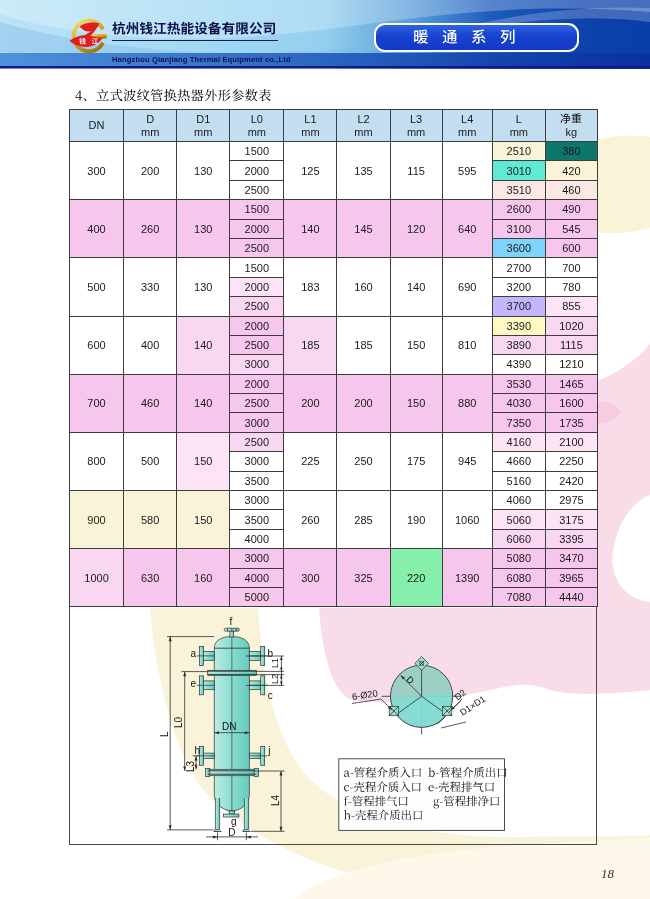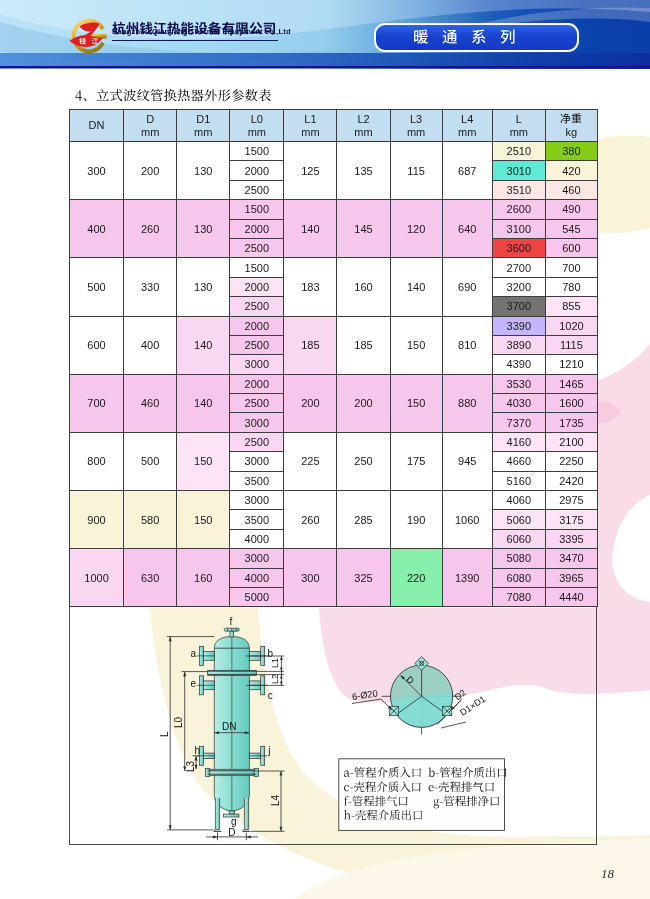--- a/index.html
+++ b/index.html
@@ -72,21 +72,21 @@
 <path transform="translate(12,29.8)" d="M4.9 -5.4C5.2 -5.2 5.6 -5.0 5.8 -4.8L6.3 -5.3C6.1 -5.4 5.7 -5.7 5.4 -5.9ZM0.4 -2.5V-1.8H1.3V-0.7C1.3 -0.3 1.1 -0.1 0.9 0.0C1.1 0.2 1.2 0.4 1.3 0.6C1.5 0.5 1.7 0.3 3.1 -0.5C3.0 -0.7 2.9 -1.0 2.9 -1.2L2.1 -0.8V-1.8H2.9V-2.5H2.1V-3.2H2.8V-4.0H1.0C1.1 -4.1 1.2 -4.3 1.3 -4.5H2.9V-5.3H1.7C1.8 -5.4 1.9 -5.6 1.9 -5.7L1.2 -5.9C1.0 -5.3 0.6 -4.7 0.2 -4.3C0.3 -4.1 0.5 -3.7 0.6 -3.5L0.8 -3.7V-3.2H1.3V-2.5ZM6.0 -2.5C5.8 -2.1 5.6 -1.8 5.3 -1.5C5.2 -1.8 5.1 -2.1 5.1 -2.4L6.7 -2.8L6.6 -3.5L5.0 -3.2L4.9 -3.8L6.5 -4.1L6.4 -4.8L4.8 -4.6C4.8 -5.0 4.8 -5.5 4.8 -6.0H4.0C4.0 -5.5 4.0 -5.0 4.1 -4.5L3.1 -4.3L3.2 -3.6L4.1 -3.7L4.2 -3.0L3.0 -2.8L3.1 -2.1L4.3 -2.3C4.4 -1.8 4.5 -1.4 4.6 -1.0C4.1 -0.6 3.5 -0.3 2.9 -0.1C3.1 0.0 3.3 0.3 3.4 0.5C3.9 0.3 4.4 0.1 4.9 -0.2C5.1 0.3 5.5 0.6 5.9 0.6C6.4 0.6 6.7 0.4 6.8 -0.5C6.6 -0.6 6.4 -0.7 6.2 -0.9C6.2 -0.4 6.1 -0.2 6.0 -0.2C5.8 -0.2 5.7 -0.4 5.5 -0.7C6.0 -1.1 6.4 -1.6 6.7 -2.2Z" fill="#fff"></path>
         <path transform="translate(24.5,29.8)" d="M0.7 -5.2C1.1 -5.0 1.6 -4.6 1.9 -4.4L2.4 -5.1C2.1 -5.3 1.5 -5.6 1.1 -5.8ZM0.2 -3.3C0.7 -3.1 1.3 -2.8 1.6 -2.6L2.0 -3.3C1.7 -3.5 1.1 -3.8 0.7 -3.9ZM0.5 -0.0 1.2 0.5C1.6 -0.1 2.1 -0.9 2.4 -1.7L1.8 -2.2C1.4 -1.4 0.9 -0.5 0.5 -0.0ZM2.2 -0.6V0.2H6.8V-0.6H4.9V-4.5H6.5V-5.4H2.6V-4.5H4.0V-0.6Z" fill="#fff"></path>
       </svg>
 
 <svg style="position:absolute;left:112px;top:19px;overflow:visible" width="170" height="18">
 <path transform="translate(0,14.4)" d="M2.3 -11.6V-8.9H0.6V-7.4H2.3C1.8 -5.9 1.1 -4.3 0.3 -3.4C0.5 -2.9 0.8 -2.2 1.0 -1.8C1.5 -2.4 1.9 -3.3 2.3 -4.3V1.2H3.8V-4.8C4.2 -4.2 4.5 -3.5 4.7 -3.1L5.7 -4.5C5.4 -4.9 4.3 -6.4 3.8 -6.9V-7.4H5.0V-8.9H3.8V-11.6ZM7.6 -11.3C7.9 -10.7 8.2 -9.9 8.3 -9.3H5.5V-7.8H13.0V-9.3H8.7L10.0 -9.7C9.8 -10.3 9.5 -11.1 9.2 -11.7ZM6.4 -6.7V-4.3C6.4 -2.8 6.2 -1.1 4.2 0.1C4.5 0.3 5.1 1.0 5.3 1.3C7.6 -0.1 8.0 -2.4 8.0 -4.2V-5.2H9.9V-0.8C9.9 0.2 10.0 0.5 10.2 0.8C10.5 1.0 10.8 1.1 11.2 1.1C11.4 1.1 11.7 1.1 11.9 1.1C12.2 1.1 12.5 1.1 12.7 0.9C13.0 0.7 13.1 0.5 13.2 0.2C13.3 -0.2 13.3 -1.0 13.4 -1.8C13.0 -1.9 12.5 -2.1 12.2 -2.4C12.2 -1.7 12.1 -1.1 12.1 -0.8C12.1 -0.5 12.1 -0.4 12.0 -0.4C12.0 -0.3 11.9 -0.3 11.9 -0.3C11.8 -0.3 11.7 -0.3 11.7 -0.3C11.6 -0.3 11.6 -0.3 11.5 -0.4C11.5 -0.4 11.5 -0.6 11.5 -0.9V-6.7Z M15.0 -8.2C14.8 -6.9 14.5 -5.4 14.0 -4.4L15.4 -3.9C15.9 -4.9 16.2 -6.5 16.4 -7.9ZM16.8 -11.3V-7.0C16.8 -4.6 16.5 -1.9 14.3 -0.1C14.7 0.2 15.2 0.8 15.5 1.2C18.1 -1.0 18.4 -4.1 18.4 -6.8C18.8 -5.8 19.1 -4.6 19.2 -3.9L20.5 -4.5C20.4 -5.4 19.9 -6.9 19.5 -8.0L18.4 -7.5V-11.3ZM24.5 -11.4V-5.1C24.2 -6.0 23.7 -7.1 23.2 -8.1L22.2 -7.6V-11.0H20.6V0.3H22.2V-7.0C22.7 -6.0 23.1 -4.8 23.3 -4.0L24.5 -4.7V1.1H26.1V-11.4Z M37.0 -10.6C37.5 -10.2 38.3 -9.6 38.7 -9.3L39.7 -10.2C39.3 -10.6 38.5 -11.1 37.9 -11.4ZM28.2 -4.9V-3.4H30.0V-1.4C30.0 -0.6 29.5 -0.1 29.2 0.1C29.4 0.3 29.8 0.9 30.0 1.2C30.2 0.9 30.7 0.6 33.4 -1.0C33.2 -1.3 33.1 -2.0 33.0 -2.4L31.4 -1.5V-3.4H33.0V-4.9H31.4V-6.2H32.8V-7.7H29.3C29.5 -8.0 29.8 -8.4 30.0 -8.7H33.0V-10.3H30.8C30.9 -10.5 31.0 -10.8 31.1 -11.1L29.7 -11.5C29.3 -10.3 28.5 -9.2 27.7 -8.4C28.0 -8.0 28.4 -7.2 28.5 -6.8L28.9 -7.2V-6.2H30.0V-4.9ZM39.1 -4.8C38.7 -4.1 38.2 -3.5 37.6 -2.9C37.5 -3.5 37.3 -4.1 37.2 -4.7L40.4 -5.3L40.2 -6.8L37.0 -6.2L36.9 -7.5L40.0 -8.0L39.8 -9.4L36.8 -8.9C36.8 -9.8 36.8 -10.7 36.8 -11.6H35.2C35.2 -10.6 35.2 -9.7 35.3 -8.7L33.4 -8.4L33.7 -7.0L35.4 -7.2L35.5 -5.9L33.2 -5.5L33.4 -4.0L35.7 -4.5C35.9 -3.5 36.0 -2.6 36.3 -1.9C35.3 -1.2 34.2 -0.7 33.0 -0.3C33.4 0.1 33.8 0.6 34.0 1.0C35.0 0.7 36.0 0.1 36.9 -0.4C37.4 0.6 38.0 1.2 38.9 1.2C39.9 1.2 40.3 0.7 40.6 -0.9C40.3 -1.1 39.8 -1.4 39.5 -1.8C39.4 -0.7 39.3 -0.4 39.0 -0.4C38.7 -0.4 38.4 -0.7 38.1 -1.4C39.1 -2.2 39.9 -3.1 40.5 -4.2Z M42.4 -10.2C43.2 -9.7 44.3 -9.0 44.8 -8.6L45.8 -9.9C45.2 -10.3 44.1 -10.9 43.3 -11.4ZM41.6 -6.4C42.4 -6.0 43.6 -5.4 44.1 -5.0L45.0 -6.3C44.4 -6.7 43.2 -7.3 42.5 -7.6ZM42.1 -0.0 43.4 1.1C44.2 -0.3 45.1 -1.8 45.8 -3.3L44.6 -4.3C43.8 -2.8 42.8 -1.1 42.1 -0.0ZM45.3 -1.2V0.4H54.3V-1.2H50.6V-8.8H53.7V-10.4H46.1V-8.8H48.9V-1.2Z M59.2 -1.5C59.4 -0.6 59.5 0.5 59.5 1.1L61.1 0.9C61.1 0.2 60.9 -0.8 60.8 -1.7ZM62.0 -1.5C62.3 -0.7 62.6 0.4 62.7 1.1L64.3 0.8C64.2 0.1 63.9 -1.0 63.5 -1.8ZM64.8 -1.5C65.4 -0.7 66.1 0.5 66.4 1.3L68.0 0.6C67.6 -0.2 66.9 -1.3 66.2 -2.1ZM56.9 -2.0C56.5 -1.1 55.8 0.0 55.2 0.6L56.8 1.3C57.4 0.5 58.1 -0.6 58.5 -1.6ZM62.2 -11.6 62.1 -9.7H60.5V-8.3H62.1C62.0 -7.7 62.0 -7.1 61.9 -6.6L61.1 -7.0L60.4 -6.0L60.2 -7.4L58.9 -7.1V-8.2H60.3V-9.7H58.9V-11.5H57.4V-9.7H55.6V-8.2H57.4V-6.8L55.3 -6.3L55.6 -4.7L57.4 -5.2V-3.9C57.4 -3.8 57.3 -3.7 57.1 -3.7C57.0 -3.7 56.4 -3.7 55.8 -3.7C56.0 -3.3 56.2 -2.7 56.3 -2.3C57.2 -2.3 57.8 -2.3 58.3 -2.5C58.8 -2.8 58.9 -3.2 58.9 -3.9V-5.6L60.3 -5.9L60.3 -5.9L61.4 -5.2C61.1 -4.4 60.5 -3.8 59.7 -3.3C60.0 -3.0 60.5 -2.4 60.7 -2.1C61.7 -2.7 62.3 -3.4 62.7 -4.4C63.3 -4.0 63.7 -3.7 64.0 -3.4L64.9 -4.7C64.5 -5.0 63.9 -5.4 63.2 -5.8C63.4 -6.5 63.5 -7.4 63.6 -8.3H64.9C64.8 -4.6 64.8 -2.3 66.5 -2.3C67.6 -2.3 68.0 -2.8 68.1 -4.5C67.8 -4.6 67.2 -4.8 66.9 -5.1C66.9 -4.1 66.8 -3.7 66.6 -3.7C66.2 -3.7 66.2 -5.9 66.4 -9.7H63.7L63.7 -11.6Z M73.3 -5.3V-4.6H71.2V-5.3ZM69.7 -6.6V1.2H71.2V-1.4H73.3V-0.5C73.3 -0.3 73.2 -0.3 73.0 -0.3C72.9 -0.2 72.3 -0.2 71.8 -0.3C72.0 0.1 72.3 0.8 72.4 1.2C73.2 1.2 73.8 1.2 74.3 0.9C74.7 0.7 74.9 0.3 74.9 -0.4V-6.6ZM71.2 -3.4H73.3V-2.6H71.2ZM80.0 -10.7C79.4 -10.3 78.5 -9.9 77.5 -9.5V-11.5H75.9V-7.4C75.9 -5.9 76.3 -5.4 77.9 -5.4C78.2 -5.4 79.4 -5.4 79.8 -5.4C81.0 -5.4 81.5 -5.9 81.7 -7.7C81.2 -7.8 80.5 -8.0 80.2 -8.3C80.2 -7.1 80.1 -6.9 79.6 -6.9C79.4 -6.9 78.4 -6.9 78.1 -6.9C77.6 -6.9 77.5 -6.9 77.5 -7.4V-8.2C78.7 -8.6 80.0 -9.0 81.1 -9.5ZM80.1 -4.6C79.5 -4.1 78.5 -3.7 77.6 -3.3V-5.1H76.0V-0.8C76.0 0.7 76.4 1.1 78.0 1.1C78.3 1.1 79.5 1.1 79.9 1.1C81.2 1.1 81.6 0.6 81.8 -1.3C81.3 -1.4 80.7 -1.7 80.3 -1.9C80.3 -0.5 80.2 -0.3 79.7 -0.3C79.4 -0.3 78.4 -0.3 78.2 -0.3C77.7 -0.3 77.6 -0.4 77.6 -0.9V-1.9C78.8 -2.3 80.2 -2.8 81.2 -3.4ZM69.7 -7.3C70.0 -7.4 70.6 -7.5 73.9 -7.8C74.0 -7.6 74.0 -7.3 74.1 -7.1L75.6 -7.7C75.3 -8.6 74.7 -9.8 74.0 -10.7L72.6 -10.2C72.9 -9.8 73.1 -9.4 73.3 -9.0L71.3 -8.9C71.8 -9.6 72.4 -10.4 72.8 -11.1L71.0 -11.6C70.6 -10.6 70.0 -9.6 69.8 -9.4C69.6 -9.1 69.4 -8.9 69.1 -8.8C69.3 -8.4 69.6 -7.6 69.7 -7.3Z M83.6 -10.4C84.3 -9.7 85.3 -8.8 85.7 -8.2L86.8 -9.3C86.3 -9.9 85.3 -10.8 84.6 -11.4ZM82.7 -7.4V-5.8H84.3V-1.7C84.3 -1.0 83.9 -0.6 83.6 -0.4C83.9 -0.0 84.3 0.6 84.4 1.0C84.7 0.7 85.1 0.3 87.7 -1.8C87.5 -2.1 87.2 -2.7 87.0 -3.2L85.9 -2.2V-7.4ZM88.6 -11.1V-9.6C88.6 -8.7 88.4 -7.7 86.6 -7.0C87.0 -6.8 87.5 -6.1 87.7 -5.8C89.7 -6.7 90.1 -8.2 90.1 -9.6H91.9V-8.2C91.9 -6.8 92.2 -6.2 93.5 -6.2C93.7 -6.2 94.2 -6.2 94.4 -6.2C94.7 -6.2 95.1 -6.2 95.3 -6.3C95.2 -6.7 95.2 -7.3 95.1 -7.7C95.0 -7.6 94.6 -7.6 94.4 -7.6C94.2 -7.6 93.8 -7.6 93.7 -7.6C93.5 -7.6 93.5 -7.7 93.5 -8.1V-11.1ZM92.6 -4.1C92.2 -3.4 91.6 -2.7 91.0 -2.2C90.3 -2.7 89.7 -3.4 89.3 -4.1ZM87.4 -5.6V-4.1H88.4L87.8 -3.9C88.3 -2.9 88.9 -2.0 89.7 -1.3C88.7 -0.8 87.6 -0.4 86.4 -0.2C86.7 0.1 87.1 0.8 87.2 1.2C88.6 0.9 89.8 0.4 90.9 -0.3C91.9 0.4 93.1 0.9 94.5 1.2C94.7 0.8 95.1 0.1 95.5 -0.2C94.3 -0.4 93.2 -0.8 92.3 -1.3C93.3 -2.3 94.2 -3.6 94.7 -5.3L93.7 -5.7L93.4 -5.6Z M104.6 -9.1C104.0 -8.6 103.4 -8.1 102.6 -7.8C101.8 -8.1 101.1 -8.5 100.5 -9.0L100.6 -9.1ZM100.8 -11.6C100.1 -10.5 98.7 -9.2 96.7 -8.4C97.1 -8.1 97.6 -7.6 97.8 -7.2C98.3 -7.5 98.9 -7.8 99.3 -8.1C99.8 -7.7 100.3 -7.4 100.8 -7.1C99.4 -6.6 97.8 -6.3 96.1 -6.1C96.4 -5.7 96.7 -5.0 96.8 -4.6L97.9 -4.8V1.2H99.6V0.8H105.5V1.2H107.3V-4.8H98.3C99.8 -5.1 101.3 -5.5 102.7 -6.1C104.3 -5.5 106.3 -5.0 108.3 -4.8C108.5 -5.2 109.0 -5.9 109.3 -6.3C107.6 -6.4 106.0 -6.7 104.5 -7.1C105.6 -7.9 106.6 -8.8 107.3 -9.9L106.2 -10.5L105.9 -10.5H101.9C102.2 -10.7 102.3 -11.0 102.5 -11.3ZM99.6 -1.4H101.8V-0.6H99.6ZM99.6 -2.7V-3.4H101.8V-2.7ZM105.5 -1.4V-0.6H103.5V-1.4ZM105.5 -2.7H103.5V-3.4H105.5Z M114.6 -11.6C114.4 -11.0 114.3 -10.5 114.0 -9.9H110.3V-8.4H113.3C112.5 -6.8 111.4 -5.4 109.9 -4.4C110.3 -4.1 110.8 -3.5 111.0 -3.1C111.7 -3.6 112.3 -4.1 112.8 -4.7V1.2H114.4V-1.4H119.4V-0.6C119.4 -0.4 119.3 -0.3 119.1 -0.3C118.8 -0.3 118.0 -0.3 117.3 -0.4C117.5 0.1 117.8 0.8 117.8 1.2C118.9 1.2 119.7 1.2 120.2 1.0C120.8 0.7 121.0 0.3 121.0 -0.5V-7.3H114.6C114.8 -7.7 115.0 -8.0 115.2 -8.4H122.5V-9.9H115.8C116.0 -10.3 116.1 -10.8 116.3 -11.2ZM114.4 -3.6H119.4V-2.8H114.4ZM114.4 -5.0V-5.9H119.4V-5.0Z M124.3 -11.0V1.2H125.8V-9.6H127.1C126.9 -8.7 126.6 -7.6 126.3 -6.7C127.1 -5.8 127.3 -4.9 127.3 -4.2C127.3 -3.8 127.2 -3.5 127.0 -3.4C126.9 -3.3 126.8 -3.3 126.7 -3.3C126.5 -3.3 126.3 -3.3 126.1 -3.3C126.3 -2.9 126.4 -2.3 126.4 -1.9C126.7 -1.9 127.1 -1.9 127.3 -2.0C127.6 -2.0 127.9 -2.1 128.1 -2.3C128.5 -2.6 128.7 -3.2 128.7 -4.1C128.7 -4.9 128.5 -5.8 127.7 -6.9C128.1 -8.0 128.5 -9.3 128.9 -10.5L127.8 -11.1L127.6 -11.0ZM133.9 -7.2V-6.1H130.9V-7.2ZM133.9 -8.6H130.9V-9.6H133.9ZM129.3 1.3C129.7 1.0 130.2 0.8 132.8 0.2C132.8 -0.2 132.8 -0.8 132.8 -1.3L130.9 -0.9V-4.7H131.7C132.3 -2.1 133.4 0.1 135.5 1.2C135.7 0.7 136.2 0.1 136.6 -0.2C135.6 -0.7 134.9 -1.3 134.3 -2.1C135.0 -2.5 135.7 -3.0 136.3 -3.5L135.2 -4.6C134.8 -4.2 134.2 -3.7 133.7 -3.3C133.4 -3.7 133.3 -4.2 133.1 -4.7H135.5V-11.0H129.3V-1.2C129.3 -0.6 128.9 -0.2 128.6 -0.0C128.9 0.3 129.2 0.9 129.3 1.3Z M141.0 -11.2C140.3 -9.3 139.0 -7.4 137.5 -6.2C138.0 -6.0 138.7 -5.4 139.1 -5.1C140.5 -6.4 141.9 -8.5 142.8 -10.7ZM146.4 -11.3 144.8 -10.7C145.8 -8.7 147.5 -6.5 148.9 -5.1C149.2 -5.5 149.8 -6.1 150.2 -6.5C148.9 -7.7 147.2 -9.7 146.4 -11.3ZM139.1 0.5C139.7 0.3 140.6 0.2 147.3 -0.3C147.6 0.2 147.9 0.8 148.1 1.2L149.7 0.3C149.1 -0.9 147.8 -2.9 146.6 -4.4L145.1 -3.7C145.5 -3.1 145.9 -2.5 146.3 -1.9L141.2 -1.5C142.5 -3.0 143.8 -4.8 144.8 -6.7L142.9 -7.5C141.9 -5.2 140.3 -2.9 139.7 -2.3C139.2 -1.6 138.9 -1.3 138.4 -1.2C138.6 -0.7 139.0 0.2 139.1 0.5Z M151.9 -8.2V-6.8H160.0V-8.2ZM151.8 -10.7V-9.2H161.3V-0.9C161.3 -0.6 161.2 -0.6 161.0 -0.6C160.7 -0.5 159.8 -0.5 159.1 -0.6C159.3 -0.1 159.5 0.7 159.6 1.2C160.8 1.2 161.7 1.2 162.3 0.9C162.8 0.6 163.0 0.1 163.0 -0.8V-10.7ZM154.2 -4.4H157.6V-2.6H154.2ZM152.6 -5.8V-0.2H154.2V-1.2H159.2V-5.8Z" fill="#10104f"></path>
       </svg>
 
 <div style="position:absolute;left:112px;top:39.6px;width:166px;height:1px;background:#151560"></div>
 
-<div style="position:absolute;left:112px;top:27px;width:200px;font:bold 7.6px 'Liberation Sans',sans-serif;color:#10104f;letter-spacing:0.12px">Hangzhou Qianjiang Thermal Equipment co.,Ltd</div>
+<div style="position:absolute;left:112px;top:55px;width:200px;font:bold 7.6px 'Liberation Sans',sans-serif;color:#10104f;letter-spacing:0.12px">Hangzhou Qianjiang Thermal Equipment co.,Ltd</div>
 
 <div id="badge"></div>
 <svg style="position:absolute;left:413px;top:29px;overflow:visible" width="130" height="18">
 <path transform="translate(0,13.5)" d="M9.1 -11.0C9.2 -10.4 9.4 -9.5 9.5 -9.0L10.7 -9.2C10.6 -9.7 10.4 -10.6 10.2 -11.2ZM13.5 -13.0C11.6 -12.6 8.4 -12.3 5.6 -12.2C5.8 -11.9 6.0 -11.5 6.0 -11.1C8.7 -11.2 12.1 -11.4 14.3 -11.9ZM12.7 -11.4C12.4 -10.7 11.9 -9.6 11.4 -8.9H7.3L8.2 -9.2C8.1 -9.6 7.7 -10.4 7.5 -11.0L6.3 -10.7C6.6 -10.1 6.9 -9.4 7.0 -8.9H5.9V-7.7H7.7L7.6 -6.7H5.5V-5.5H7.5C7.1 -3.3 6.3 -1.1 4.1 0.2C4.5 0.5 4.9 0.9 5.1 1.3C6.6 0.3 7.5 -1.0 8.1 -2.5C8.5 -1.9 9.0 -1.3 9.6 -0.8C8.8 -0.3 7.8 0.0 6.7 0.2C7.0 0.5 7.4 1.0 7.5 1.3C8.7 1.0 9.8 0.6 10.7 -0.0C11.7 0.6 12.9 1.1 14.2 1.3C14.4 1.0 14.8 0.4 15.1 0.1C13.9 -0.1 12.8 -0.4 11.8 -0.9C12.7 -1.8 13.4 -2.9 13.8 -4.3L13.0 -4.7L12.8 -4.6H8.7L8.9 -5.5H14.8V-6.7H9.0L9.1 -7.7H14.4V-8.9H12.8C13.2 -9.5 13.7 -10.3 14.1 -11.0ZM8.9 -3.5H12.2C11.8 -2.7 11.3 -2.1 10.7 -1.6C10.0 -2.1 9.3 -2.8 8.9 -3.5ZM4.0 -6.2V-2.9H2.4V-6.2ZM4.0 -7.5H2.4V-10.6H4.0ZM1.1 -11.9V-0.4H2.4V-1.6H5.3V-11.9Z M29.9 -11.6C30.8 -10.8 32.0 -9.7 32.5 -9.0L33.6 -10.0C33.0 -10.7 31.8 -11.7 30.9 -12.5ZM33.1 -7.2H29.6V-5.9H31.7V-1.8C31.0 -1.5 30.3 -0.8 29.5 -0.0L30.4 1.2C31.2 0.2 31.9 -0.7 32.4 -0.7C32.8 -0.7 33.3 -0.2 33.9 0.1C35.0 0.8 36.3 1.0 38.2 1.0C39.9 1.0 42.5 0.9 43.7 0.8C43.7 0.4 43.9 -0.2 44.1 -0.6C42.5 -0.4 40.0 -0.3 38.2 -0.3C36.5 -0.3 35.2 -0.4 34.1 -1.0C33.7 -1.3 33.4 -1.6 33.1 -1.7ZM34.7 -12.6V-11.4H40.8C40.2 -11.0 39.6 -10.6 39.0 -10.3C38.3 -10.6 37.5 -10.9 36.8 -11.2L35.9 -10.4C36.7 -10.0 37.7 -9.6 38.6 -9.2H34.6V-1.2H36.0V-3.6H38.2V-1.2H39.6V-3.6H41.9V-2.5C41.9 -2.4 41.8 -2.3 41.6 -2.3C41.5 -2.3 40.9 -2.3 40.2 -2.3C40.4 -2.0 40.5 -1.5 40.6 -1.1C41.6 -1.1 42.3 -1.1 42.7 -1.3C43.2 -1.5 43.3 -1.9 43.3 -2.5V-9.2H41.2L41.2 -9.2C41.0 -9.4 40.6 -9.5 40.3 -9.7C41.4 -10.4 42.5 -11.1 43.3 -11.9L42.4 -12.6L42.1 -12.6ZM41.9 -8.1V-7.0H39.6V-8.1ZM36.0 -5.9H38.2V-4.7H36.0ZM36.0 -7.0V-8.1H38.2V-7.0ZM41.9 -5.9V-4.7H39.6V-5.9Z M62.1 -3.4C61.4 -2.4 60.1 -1.3 58.9 -0.5C59.2 -0.3 59.9 0.2 60.2 0.4C61.3 -0.4 62.7 -1.7 63.6 -2.9ZM67.7 -2.7C69.0 -1.8 70.6 -0.4 71.3 0.4L72.6 -0.4C71.8 -1.3 70.2 -2.6 68.9 -3.5ZM68.1 -6.9C68.5 -6.5 68.9 -6.1 69.2 -5.8L63.3 -5.4C65.5 -6.4 67.8 -7.8 69.8 -9.4L68.8 -10.4C68.0 -9.7 67.2 -9.1 66.4 -8.6L62.9 -8.4C64.0 -9.1 65.0 -10.0 65.9 -11.0C67.9 -11.2 69.8 -11.5 71.4 -11.8L70.3 -13.1C67.8 -12.4 63.3 -12.0 59.5 -11.8C59.7 -11.5 59.9 -10.9 59.9 -10.6C61.2 -10.6 62.5 -10.7 63.9 -10.8C62.9 -9.9 61.9 -9.1 61.6 -8.9C61.1 -8.5 60.7 -8.3 60.4 -8.2C60.6 -7.9 60.8 -7.3 60.8 -7.0C61.2 -7.1 61.7 -7.2 64.5 -7.3C63.3 -6.6 62.3 -6.1 61.8 -5.8C60.8 -5.4 60.2 -5.1 59.6 -5.0C59.8 -4.6 60.0 -4.0 60.0 -3.7C60.5 -3.9 61.2 -4.0 65.1 -4.3V-0.5C65.1 -0.3 65.1 -0.2 64.8 -0.2C64.5 -0.2 63.6 -0.2 62.8 -0.3C63.0 0.1 63.2 0.8 63.3 1.2C64.5 1.2 65.3 1.2 65.9 0.9C66.4 0.7 66.6 0.3 66.6 -0.4V-4.4L70.2 -4.7C70.6 -4.1 71.0 -3.7 71.2 -3.3L72.4 -4.0C71.7 -4.9 70.4 -6.4 69.3 -7.4Z M96.8 -11.3V-2.6H98.2V-11.3ZM100.0 -13.0V-0.5C100.0 -0.2 99.9 -0.2 99.6 -0.2C99.4 -0.2 98.6 -0.2 97.7 -0.2C97.9 0.2 98.1 0.9 98.2 1.2C99.4 1.2 100.2 1.2 100.7 1.0C101.3 0.7 101.5 0.4 101.5 -0.5V-13.0ZM89.7 -4.6C90.4 -4.0 91.3 -3.3 91.9 -2.8C90.9 -1.4 89.6 -0.4 88.1 0.2C88.4 0.5 88.8 1.0 89.0 1.4C92.4 -0.1 94.7 -3.2 95.5 -8.6L94.6 -8.9L94.3 -8.9H91.1C91.3 -9.5 91.5 -10.2 91.7 -10.9H95.9V-12.3H87.9V-10.9H90.2C89.7 -8.6 88.8 -6.6 87.7 -5.2C88.0 -5.0 88.5 -4.5 88.8 -4.2C89.5 -5.1 90.1 -6.2 90.6 -7.5H93.9C93.6 -6.2 93.2 -5.1 92.7 -4.1C92.1 -4.6 91.2 -5.2 90.6 -5.7Z" fill="#ffffff"></path>
       </svg>
 </div>
 
 <svg style="position:absolute;left:74.5px;top:86.5px;overflow:visible" width="200" height="18">
 <path transform="translate(0,13.2)" d="M4.5 0.2H5.5V-2.5H7.0V-3.3H5.5V-9.8H4.7L0.4 -3.2V-2.5H4.5ZM1.0 -3.3 2.9 -6.2 4.5 -8.7V-3.3Z M10.9 1.0C11.2 1.0 11.5 0.8 11.5 0.4C11.5 0.1 11.4 -0.1 11.1 -0.5C10.7 -1.1 9.9 -1.8 8.3 -2.3L8.1 -2.1C9.3 -1.2 9.9 -0.4 10.3 0.4C10.5 0.8 10.6 1.0 10.9 1.0Z M26.3 -11.1 26.2 -11.0C26.7 -10.3 27.4 -9.3 27.6 -8.5C28.5 -7.8 29.2 -9.8 26.3 -11.1ZM24.2 -6.9 24.0 -6.8C24.7 -5.2 25.5 -2.9 25.5 -1.1C26.6 -0.1 27.3 -3.2 24.2 -6.9ZM32.1 -9.0 31.4 -8.2H22.2L22.3 -7.8H33.0C33.2 -7.8 33.3 -7.8 33.3 -8.0C32.8 -8.4 32.1 -9.0 32.1 -9.0ZM32.6 -1.1 31.9 -0.2H28.6C29.7 -2.1 30.7 -4.6 31.3 -6.3C31.6 -6.3 31.8 -6.4 31.8 -6.6L30.4 -7.0C29.9 -5.0 29.1 -2.2 28.3 -0.2H21.6L21.7 0.2H33.5C33.7 0.2 33.8 0.1 33.8 -0.1C33.3 -0.5 32.6 -1.1 32.6 -1.1Z M43.8 -10.7 43.7 -10.6C44.3 -10.2 45.0 -9.6 45.3 -9.1C46.3 -8.6 46.6 -10.4 43.8 -10.7ZM41.9 -11.0C41.9 -10.0 41.9 -9.1 42.0 -8.2H35.3L35.4 -7.8H42.0C42.3 -4.3 43.3 -1.4 45.4 0.3C46.0 0.8 46.8 1.2 47.2 0.8C47.3 0.6 47.2 0.4 46.8 -0.1L47.1 -2.1L46.9 -2.1C46.7 -1.6 46.5 -1.0 46.3 -0.6C46.2 -0.4 46.1 -0.4 45.9 -0.6C44.0 -2.0 43.2 -4.8 42.9 -7.8H46.9C47.1 -7.8 47.2 -7.9 47.2 -8.0C46.8 -8.4 46.1 -9.0 46.1 -9.0L45.4 -8.2H42.9C42.8 -8.9 42.8 -9.7 42.8 -10.5C43.2 -10.5 43.3 -10.7 43.3 -10.9ZM35.5 -0.3 36.1 0.8C36.2 0.7 36.3 0.6 36.3 0.4C38.9 -0.4 40.8 -1.2 42.2 -1.7L42.1 -1.9L39.1 -1.2V-5.1H41.5C41.7 -5.1 41.8 -5.1 41.9 -5.3C41.4 -5.7 40.7 -6.2 40.7 -6.2L40.1 -5.5H35.8L35.9 -5.1H38.3V-1.0C37.1 -0.6 36.0 -0.4 35.5 -0.3Z M49.4 -2.7C49.3 -2.7 48.8 -2.7 48.8 -2.7V-2.4C49.1 -2.4 49.3 -2.4 49.5 -2.2C49.8 -2.1 49.8 -1.0 49.6 0.4C49.7 0.8 49.8 1.0 50.1 1.0C50.5 1.0 50.8 0.7 50.8 0.1C50.8 -1.0 50.5 -1.6 50.5 -2.2C50.4 -2.5 50.5 -2.9 50.6 -3.3C50.8 -4.0 51.9 -7.0 52.5 -8.7L52.2 -8.7C50.0 -3.5 50.0 -3.5 49.7 -3.0C49.6 -2.7 49.6 -2.7 49.4 -2.7ZM49.7 -10.9 49.5 -10.8C50.1 -10.4 50.8 -9.7 51.0 -9.1C52.0 -8.6 52.5 -10.5 49.7 -10.9ZM48.7 -8.0 48.6 -7.9C49.2 -7.5 49.8 -6.9 49.9 -6.3C50.9 -5.8 51.4 -7.6 48.7 -8.0ZM55.9 -8.5V-5.8H53.8V-6.3V-8.5ZM52.9 -8.9V-6.3C52.9 -3.9 52.7 -1.3 51.3 0.9L51.5 1.1C53.3 -0.8 53.7 -3.4 53.7 -5.5H54.6C54.9 -4.0 55.5 -2.7 56.3 -1.7C55.3 -0.7 53.9 0.2 52.2 0.8L52.3 1.0C54.2 0.5 55.6 -0.2 56.7 -1.2C57.6 -0.3 58.7 0.5 60.1 1.0C60.3 0.6 60.6 0.3 61.0 0.2L61.0 0.1C59.6 -0.3 58.3 -0.9 57.3 -1.8C58.3 -2.8 58.9 -4.0 59.4 -5.3C59.7 -5.3 59.8 -5.4 59.9 -5.5L59.0 -6.4L58.4 -5.8H56.8V-8.5H59.1L58.7 -6.8L58.8 -6.7C59.2 -7.2 59.8 -7.9 60.2 -8.3C60.4 -8.3 60.6 -8.4 60.7 -8.5L59.6 -9.5L59.1 -8.9H56.8V-10.5C57.1 -10.5 57.3 -10.7 57.3 -10.9L55.9 -11.0V-8.9H53.9L52.9 -9.3ZM58.4 -5.5C58.1 -4.3 57.5 -3.2 56.8 -2.3C55.9 -3.1 55.3 -4.2 54.9 -5.5Z M69.0 -11.0 68.8 -10.9C69.3 -10.4 69.8 -9.5 69.9 -8.7C70.8 -8.0 71.6 -9.9 69.0 -11.0ZM62.3 -0.9 62.9 0.3C63.0 0.2 63.1 0.1 63.2 -0.1C65.0 -0.9 66.4 -1.6 67.4 -2.1L67.3 -2.3C65.3 -1.7 63.2 -1.1 62.3 -0.9ZM65.9 -10.4 64.6 -11.0C64.3 -10.0 63.3 -8.1 62.6 -7.4C62.5 -7.3 62.2 -7.2 62.2 -7.2L62.7 -6.1C62.8 -6.1 62.9 -6.2 62.9 -6.3C63.7 -6.5 64.4 -6.7 65.0 -6.9C64.3 -5.7 63.4 -4.5 62.6 -3.8C62.5 -3.7 62.2 -3.6 62.2 -3.6L62.7 -2.5C62.8 -2.5 62.9 -2.6 63.0 -2.7C64.6 -3.2 66.1 -3.7 66.9 -4.0L66.9 -4.2C65.5 -4.0 64.1 -3.8 63.2 -3.7C64.4 -4.8 65.8 -6.5 66.5 -7.6C66.8 -7.6 67.0 -7.7 67.0 -7.8L65.8 -8.5C65.7 -8.2 65.5 -7.7 65.2 -7.3L63.0 -7.2C63.9 -8.0 64.9 -9.3 65.4 -10.2C65.7 -10.2 65.8 -10.3 65.9 -10.4ZM73.2 -9.2 72.5 -8.4H66.8L66.9 -8.0H67.7C68.1 -5.7 68.6 -3.7 69.6 -2.2C68.6 -1.0 67.3 0.1 65.5 0.9L65.6 1.1C67.5 0.4 69.0 -0.5 70.0 -1.6C70.9 -0.5 72.1 0.4 73.6 1.0C73.7 0.6 74.0 0.3 74.4 0.2L74.4 0.0C72.9 -0.4 71.6 -1.2 70.6 -2.3C71.8 -3.9 72.4 -5.7 72.7 -8.0H74.0C74.2 -8.0 74.4 -8.1 74.4 -8.2C73.9 -8.7 73.2 -9.2 73.2 -9.2ZM70.1 -2.9C69.1 -4.3 68.4 -6.1 68.0 -8.0H71.7C71.5 -6.1 71.0 -4.4 70.1 -2.9Z M81.0 -8.5 80.9 -8.4C81.2 -8.2 81.6 -7.7 81.6 -7.3C82.4 -6.7 83.1 -8.3 81.0 -8.5ZM84.2 -10.6 82.9 -11.1C82.6 -10.1 82.1 -9.2 81.7 -8.6L81.8 -8.4C82.2 -8.7 82.6 -9.0 82.9 -9.4H84.0C84.3 -9.0 84.6 -8.5 84.6 -8.1C85.3 -7.6 86.0 -8.7 84.6 -9.4H87.4C87.6 -9.4 87.8 -9.4 87.8 -9.6C87.4 -10.0 86.7 -10.5 86.7 -10.5L86.1 -9.8H83.3C83.4 -10.0 83.6 -10.2 83.7 -10.4C84.0 -10.4 84.1 -10.5 84.2 -10.6ZM78.9 -10.6 77.7 -11.1C77.2 -9.8 76.4 -8.4 75.6 -7.6L75.8 -7.5C76.5 -7.9 77.2 -8.6 77.7 -9.4H78.6C78.9 -9.0 79.2 -8.5 79.2 -8.1C79.9 -7.6 80.6 -8.7 79.2 -9.4H81.6C81.8 -9.4 81.9 -9.4 81.9 -9.6C81.5 -10.0 80.9 -10.5 80.9 -10.5L80.4 -9.8H78.0C78.1 -10.0 78.3 -10.2 78.4 -10.4C78.7 -10.4 78.8 -10.5 78.9 -10.6ZM79.2 -5.2H84.4V-3.8H79.2ZM78.4 -6.1V1.1H78.5C79.0 1.1 79.2 0.8 79.2 0.8V0.2H85.2V0.8H85.3C85.6 0.8 86.0 0.6 86.0 0.5V-1.8C86.3 -1.8 86.5 -1.9 86.6 -2.0L85.5 -2.8L85.1 -2.3H79.2V-3.4H84.4V-3.0H84.5C84.8 -3.0 85.2 -3.2 85.3 -3.3V-5.1C85.5 -5.2 85.7 -5.3 85.7 -5.3L84.7 -6.1L84.3 -5.6H79.4ZM79.2 -1.9H85.2V-0.2H79.2ZM77.4 -7.8 77.2 -7.8C77.3 -7.0 76.9 -6.2 76.5 -5.9C76.2 -5.8 76.0 -5.5 76.2 -5.2C76.3 -4.9 76.7 -5.0 77.1 -5.2C77.4 -5.4 77.6 -6.0 77.6 -6.7H86.2C86.1 -6.3 86.0 -5.8 85.9 -5.4L86.0 -5.3C86.4 -5.7 86.9 -6.2 87.1 -6.6C87.3 -6.6 87.5 -6.6 87.6 -6.7L86.6 -7.6L86.1 -7.1H77.6C77.5 -7.3 77.5 -7.5 77.4 -7.8Z M96.5 -6.9C96.5 -5.5 96.4 -4.3 96.2 -3.3H94.7V-6.9ZM97.3 -6.9H99.2V-3.3H97.0C97.3 -4.3 97.3 -5.5 97.3 -6.9ZM100.6 -4.1 100.1 -3.3H100.0V-6.7C100.2 -6.8 100.5 -6.9 100.5 -7.0L99.5 -7.8L99.0 -7.3H97.2C97.9 -7.8 98.5 -8.6 98.9 -9.1C99.1 -9.1 99.3 -9.2 99.4 -9.3L98.4 -10.2L97.9 -9.6H95.7C95.8 -9.9 95.9 -10.2 96.1 -10.4C96.4 -10.4 96.5 -10.5 96.6 -10.7L95.3 -11.1C94.8 -9.3 93.8 -7.6 92.8 -6.6L93.0 -6.4C93.3 -6.6 93.6 -6.9 93.8 -7.2V-3.3H92.4L92.5 -2.9H96.1C95.6 -1.3 94.4 -0.1 92.0 0.8L92.1 1.1C95.1 0.2 96.4 -1.0 96.9 -2.9H97.1C97.7 -0.9 98.9 0.4 100.8 1.0C100.9 0.6 101.1 0.3 101.5 0.2V0.1C99.6 -0.3 98.1 -1.3 97.4 -2.9H101.2C101.4 -2.9 101.5 -3.0 101.5 -3.1C101.2 -3.5 100.6 -4.1 100.6 -4.1ZM94.2 -7.5C94.6 -8.0 95.1 -8.6 95.4 -9.2H97.9C97.6 -8.6 97.2 -7.8 96.9 -7.3H94.8ZM92.6 -8.8 92.0 -8.1H91.8V-10.6C92.1 -10.6 92.2 -10.7 92.3 -10.9L90.9 -11.1V-8.1H89.2L89.3 -7.7H90.9V-4.7C90.1 -4.4 89.5 -4.1 89.1 -4.0L89.7 -2.9C89.8 -3.0 89.9 -3.1 89.9 -3.3L90.9 -3.9V-0.4C90.9 -0.2 90.9 -0.1 90.6 -0.1C90.4 -0.1 89.2 -0.2 89.2 -0.2V0.0C89.7 0.1 90.0 0.2 90.2 0.4C90.4 0.5 90.4 0.7 90.5 1.0C91.6 0.9 91.8 0.4 91.8 -0.3V-4.4L93.4 -5.5L93.3 -5.7L91.8 -5.0V-7.7H93.2C93.4 -7.7 93.5 -7.8 93.5 -7.9C93.2 -8.3 92.6 -8.8 92.6 -8.8Z M112.1 -2.2 112.0 -2.1C112.7 -1.3 113.6 -0.1 113.8 0.8C114.7 1.5 115.4 -0.7 112.1 -2.2ZM109.4 -2.1 109.2 -2.1C109.7 -1.3 110.3 -0.2 110.4 0.7C111.2 1.5 112.1 -0.5 109.4 -2.1ZM106.6 -1.9 106.4 -1.9C106.8 -1.2 107.2 -0.1 107.2 0.8C108.0 1.6 109.0 -0.3 106.6 -1.9ZM105.0 -2.0H104.7C104.7 -1.0 103.9 -0.2 103.3 0.1C103.0 0.2 102.8 0.5 102.9 0.8C103.0 1.1 103.5 1.1 103.9 0.9C104.5 0.5 105.3 -0.4 105.0 -2.0ZM110.7 -10.8 109.3 -11.0 109.3 -8.9H107.8L107.9 -8.5H109.3C109.3 -7.7 109.2 -6.9 109.1 -6.2C108.6 -6.4 108.1 -6.6 107.4 -6.8L107.3 -6.7C107.8 -6.4 108.4 -6.0 108.9 -5.6C108.5 -4.4 107.7 -3.4 106.3 -2.6L106.4 -2.4C108.1 -3.1 109.0 -4.0 109.5 -5.1C110.1 -4.7 110.7 -4.1 111.0 -3.7C111.8 -3.3 112.1 -4.6 109.8 -5.9C110.0 -6.7 110.1 -7.6 110.2 -8.5H112.0C112.0 -5.9 112.2 -3.5 113.6 -2.7C114.1 -2.5 114.6 -2.4 114.7 -2.7C114.8 -2.9 114.7 -3.1 114.5 -3.4L114.6 -4.8L114.4 -4.9C114.3 -4.4 114.2 -4.0 114.1 -3.7C114.0 -3.6 114.0 -3.6 113.9 -3.6C113.0 -4.2 112.8 -6.6 112.9 -8.4C113.1 -8.4 113.3 -8.5 113.4 -8.6L112.4 -9.4L111.9 -8.9H110.2L110.2 -10.5C110.5 -10.5 110.7 -10.7 110.7 -10.8ZM106.7 -9.5 106.2 -8.8H105.7V-10.6C106.0 -10.6 106.2 -10.7 106.2 -10.9L104.9 -11.1V-8.8H102.8L102.9 -8.4H104.9V-6.5C103.9 -6.2 103.1 -5.9 102.6 -5.8L103.2 -4.8C103.3 -4.8 103.4 -4.9 103.4 -5.1L104.9 -5.9V-3.6C104.9 -3.4 104.8 -3.3 104.6 -3.3C104.4 -3.3 103.3 -3.4 103.3 -3.4V-3.2C103.8 -3.1 104.1 -3.0 104.2 -2.9C104.4 -2.7 104.5 -2.5 104.5 -2.3C105.6 -2.4 105.7 -2.8 105.7 -3.5V-6.3L107.4 -7.2L107.3 -7.4L105.7 -6.8V-8.4H107.4C107.6 -8.4 107.7 -8.4 107.7 -8.6C107.4 -8.9 106.7 -9.5 106.7 -9.5Z M123.6 -6.9C124.0 -6.6 124.5 -6.1 124.7 -5.7C125.5 -5.2 126.0 -6.7 123.8 -7.1V-7.3H126.2V-6.7H126.3C126.6 -6.7 127.0 -6.9 127.0 -7.0V-9.7C127.3 -9.8 127.5 -9.9 127.6 -10.0L126.6 -10.8L126.1 -10.3H123.8L122.9 -10.6V-6.8H123.1C123.3 -6.8 123.5 -6.9 123.6 -6.9ZM118.3 -6.6V-7.3H120.7V-6.9H120.8C121.0 -6.9 121.3 -7.0 121.4 -7.1C121.1 -6.6 120.8 -6.1 120.4 -5.5H116.2L116.3 -5.2H120.1C119.1 -4.1 117.8 -3.1 116.0 -2.4L116.1 -2.3C116.7 -2.4 117.2 -2.6 117.7 -2.8V1.1H117.8C118.1 1.1 118.5 0.9 118.5 0.8V0.2H120.7V0.8H120.8C121.1 0.8 121.5 0.6 121.5 0.5V-2.5C121.8 -2.6 122.0 -2.7 122.1 -2.8L121.0 -3.6L120.5 -3.0H118.6L118.4 -3.1C119.5 -3.7 120.4 -4.4 121.1 -5.2H123.3C124.0 -4.4 124.8 -3.7 125.9 -3.2L125.8 -3.0H123.7L122.8 -3.4V1.0H122.9C123.3 1.0 123.6 0.9 123.6 0.8V0.2H125.9V0.8H126.1C126.3 0.8 126.8 0.6 126.8 0.5V-2.5C127.0 -2.5 127.1 -2.6 127.3 -2.7L128.0 -2.5C128.1 -2.9 128.2 -3.2 128.5 -3.3L128.5 -3.5C126.3 -3.7 124.8 -4.3 123.7 -5.2H127.9C128.1 -5.2 128.2 -5.2 128.3 -5.4C127.8 -5.8 127.1 -6.3 127.1 -6.3L126.5 -5.5H121.5C121.7 -5.9 122.0 -6.2 122.2 -6.5C122.4 -6.5 122.6 -6.5 122.7 -6.7L121.5 -7.2L121.5 -9.7C121.7 -9.8 121.9 -9.9 122.0 -10.0L121.0 -10.8L120.5 -10.3H118.4L117.5 -10.7V-6.4H117.6C118.0 -6.4 118.3 -6.6 118.3 -6.6ZM125.9 -2.7V-0.2H123.6V-2.7ZM120.7 -2.7V-0.2H118.5V-2.7ZM126.2 -9.9V-7.7H123.8V-9.9ZM120.7 -9.9V-7.7H118.3V-9.9Z M133.9 -10.7 132.5 -11.0C132.1 -8.2 131.0 -5.7 129.7 -4.1L129.8 -3.9C130.5 -4.5 131.2 -5.3 131.7 -6.2C132.4 -5.6 133.1 -4.8 133.3 -4.1C134.2 -3.5 134.8 -5.5 131.8 -6.4C132.2 -7.0 132.5 -7.7 132.8 -8.4H135.2C134.7 -4.6 133.2 -1.2 129.7 0.8L129.8 1.0C134.1 -0.9 135.5 -4.4 136.1 -8.2C136.4 -8.2 136.6 -8.3 136.7 -8.4L135.7 -9.3L135.1 -8.7H132.9C133.1 -9.3 133.2 -9.8 133.4 -10.4C133.7 -10.4 133.9 -10.5 133.9 -10.7ZM139.0 -10.7 137.6 -10.9V1.1H137.8C138.1 1.1 138.5 0.9 138.5 0.8V-6.5C139.5 -5.8 140.7 -4.6 141.1 -3.7C142.2 -3.1 142.6 -5.4 138.5 -6.8V-10.4C138.8 -10.4 138.9 -10.6 139.0 -10.7Z M153.9 -10.8C153.0 -9.3 151.6 -8.0 150.2 -7.0L150.3 -6.8C152.0 -7.6 153.5 -8.7 154.6 -10.0C154.9 -10.0 155.0 -10.0 155.1 -10.1ZM154.0 -7.4C152.9 -5.7 151.4 -4.4 149.7 -3.4L149.8 -3.2C151.7 -4.0 153.4 -5.1 154.7 -6.7C155.0 -6.6 155.1 -6.6 155.2 -6.8ZM154.2 -4.1C152.9 -1.8 151.2 -0.3 149.0 0.8L149.1 1.0C151.6 0.1 153.5 -1.2 155.0 -3.3C155.3 -3.3 155.4 -3.3 155.5 -3.5ZM147.9 -9.6V-6.0H145.8V-9.6ZM143.1 -6.0 143.2 -5.7H144.9C144.9 -3.4 144.7 -1.0 143.1 0.9L143.3 1.1C145.5 -0.7 145.8 -3.4 145.8 -5.7H147.9V0.9H148.0C148.4 0.9 148.7 0.7 148.7 0.7V-5.7H150.6C150.7 -5.7 150.9 -5.7 150.9 -5.9C150.5 -6.3 149.8 -6.8 149.8 -6.8L149.2 -6.0H148.7V-9.6H150.3C150.4 -9.6 150.6 -9.6 150.6 -9.8C150.2 -10.2 149.5 -10.7 149.5 -10.7L148.9 -10.0H143.4L143.6 -9.6H144.9V-6.0Z M167.4 -1.7 166.4 -2.5C164.6 -1.0 161.0 0.3 157.9 0.8L158.0 1.0C161.3 0.8 165.0 -0.3 166.9 -1.7C167.1 -1.6 167.3 -1.6 167.4 -1.7ZM165.7 -3.3 164.7 -4.0C163.3 -2.7 160.6 -1.5 158.3 -0.8L158.4 -0.6C160.8 -1.0 163.7 -2.1 165.2 -3.3C165.4 -3.2 165.6 -3.2 165.7 -3.3ZM164.1 -5.0 163.1 -5.6C162.0 -4.3 159.9 -3.0 158.1 -2.3L158.2 -2.1C160.2 -2.6 162.5 -3.7 163.7 -4.9C163.9 -4.8 164.0 -4.8 164.1 -5.0ZM164.4 -10.0 164.2 -9.8C164.7 -9.6 165.3 -9.1 165.8 -8.7C163.2 -8.5 160.8 -8.4 159.2 -8.4C160.4 -9.0 161.7 -9.7 162.5 -10.3C162.8 -10.2 163.0 -10.3 163.1 -10.4L161.9 -11.0C161.2 -10.3 159.5 -9.0 158.3 -8.5C158.2 -8.4 157.9 -8.4 157.9 -8.4L158.5 -7.3C158.6 -7.4 158.7 -7.4 158.8 -7.6L161.7 -7.9C161.5 -7.4 161.2 -7.0 160.8 -6.5H156.7L156.9 -6.1H160.5C159.5 -4.9 158.1 -3.8 156.6 -3.0L156.7 -2.9C158.7 -3.6 160.4 -4.8 161.6 -6.1H164.2C165.2 -4.7 166.7 -3.6 168.2 -3.0C168.3 -3.4 168.6 -3.7 168.9 -3.7L168.9 -3.9C167.5 -4.3 165.6 -5.1 164.6 -6.1H168.4C168.6 -6.1 168.7 -6.2 168.7 -6.3C168.3 -6.7 167.6 -7.3 167.6 -7.3L167.0 -6.5H161.9C162.2 -6.8 162.4 -7.1 162.6 -7.3C162.9 -7.3 163.0 -7.3 163.1 -7.5L162.2 -7.9C163.7 -8.1 165.0 -8.2 166.1 -8.4C166.3 -8.1 166.6 -7.8 166.7 -7.5C167.7 -7.1 168.0 -9.0 164.4 -10.0Z M176.3 -10.2 175.1 -10.7C174.9 -9.9 174.6 -9.1 174.3 -8.7L174.5 -8.5C174.9 -8.9 175.4 -9.5 175.8 -10.0C176.1 -10.0 176.3 -10.1 176.3 -10.2ZM170.9 -10.5 170.8 -10.4C171.2 -10.0 171.6 -9.3 171.7 -8.7C172.4 -8.1 173.1 -9.6 170.9 -10.5ZM173.5 -4.6C173.8 -4.6 174.0 -4.7 174.0 -4.8L172.8 -5.2C172.6 -4.9 172.4 -4.4 172.1 -3.9H170.2L170.3 -3.5H171.9C171.6 -2.9 171.2 -2.2 170.9 -1.8C171.7 -1.7 172.7 -1.4 173.5 -1.0C172.8 -0.2 171.7 0.4 170.3 0.8L170.4 1.0C172.0 0.7 173.2 0.1 174.1 -0.7C174.5 -0.4 174.9 -0.1 175.1 0.1C175.8 0.4 176.1 -0.5 174.7 -1.3C175.2 -1.9 175.6 -2.6 175.9 -3.4C176.2 -3.4 176.3 -3.5 176.4 -3.6L175.5 -4.4L175.0 -3.9H173.1ZM175.0 -3.5C174.8 -2.8 174.5 -2.1 174.0 -1.5C173.5 -1.7 172.8 -1.9 171.9 -2.0C172.2 -2.4 172.6 -3.0 172.9 -3.5ZM179.3 -10.7 177.9 -11.0C177.6 -8.7 176.9 -6.3 176.1 -4.7L176.3 -4.6C176.7 -5.1 177.1 -5.7 177.5 -6.4C177.7 -4.9 178.1 -3.6 178.7 -2.4C177.9 -1.1 176.7 -0.1 175.1 0.8L175.2 1.0C176.9 0.3 178.2 -0.6 179.1 -1.6C179.7 -0.6 180.5 0.3 181.6 1.0C181.7 0.6 182.0 0.4 182.4 0.4L182.5 0.3C181.2 -0.4 180.3 -1.2 179.5 -2.3C180.5 -3.7 181.0 -5.5 181.2 -7.7H182.1C182.3 -7.7 182.4 -7.7 182.5 -7.9C182.0 -8.3 181.4 -8.9 181.4 -8.9L180.7 -8.1H178.1C178.4 -8.8 178.6 -9.6 178.8 -10.4C179.1 -10.4 179.2 -10.5 179.3 -10.7ZM178.0 -7.7H180.3C180.1 -5.9 179.8 -4.4 179.1 -3.0C178.4 -4.2 178.0 -5.5 177.7 -6.9ZM175.9 -9.0 175.3 -8.3H173.8V-10.6C174.1 -10.6 174.3 -10.7 174.3 -10.9L173.0 -11.1V-8.3L170.2 -8.3L170.4 -7.9H172.6C172.0 -6.9 171.1 -5.9 170.1 -5.1L170.2 -4.9C171.3 -5.5 172.3 -6.2 173.0 -7.0V-5.2H173.2C173.5 -5.2 173.8 -5.3 173.8 -5.5V-7.4C174.4 -6.9 175.1 -6.2 175.4 -5.6C176.3 -5.1 176.8 -6.8 173.8 -7.7V-7.9H176.6C176.8 -7.9 176.9 -8.0 176.9 -8.1C176.5 -8.5 175.9 -9.0 175.9 -9.0Z M190.7 -11.0 189.3 -11.1V-9.5H184.6L184.7 -9.1H189.3V-7.7H185.2L185.3 -7.3H189.3V-5.8H183.9L184.0 -5.4H188.6C187.4 -4.0 185.6 -2.6 183.6 -1.7L183.7 -1.5C184.9 -1.9 186.1 -2.4 187.1 -3.0V-0.3C187.1 -0.2 187.0 -0.1 186.5 0.3L187.2 1.2C187.3 1.1 187.4 1.0 187.4 0.9C189.0 0.1 190.5 -0.6 191.3 -1.1L191.2 -1.3C190.0 -0.8 188.8 -0.4 187.9 -0.2V-3.6C188.7 -4.1 189.3 -4.7 189.8 -5.4H190.0C190.8 -2.2 192.6 -0.2 195.1 0.7C195.1 0.3 195.4 -0.0 195.9 -0.2L195.9 -0.3C194.4 -0.7 193.1 -1.4 192.0 -2.4C193.1 -2.9 194.1 -3.6 194.8 -4.1C195.1 -4.0 195.2 -4.1 195.3 -4.2L194.1 -5.0C193.6 -4.3 192.7 -3.3 191.8 -2.7C191.2 -3.4 190.6 -4.3 190.3 -5.4H195.3C195.5 -5.4 195.6 -5.5 195.7 -5.6C195.2 -6.0 194.5 -6.6 194.5 -6.6L193.9 -5.8H190.2V-7.3H194.2C194.4 -7.3 194.5 -7.4 194.6 -7.5C194.2 -7.9 193.5 -8.4 193.5 -8.4L192.9 -7.7H190.2V-9.1H194.9C195.0 -9.1 195.2 -9.2 195.2 -9.3C194.8 -9.7 194.1 -10.3 194.1 -10.3L193.5 -9.5H190.2V-10.6C190.5 -10.7 190.6 -10.8 190.7 -11.0Z" fill="#000000"></path>
     </svg>
@@ -122,23 +122,23 @@
         </tr>
 
 <tr>
           <td rowspan="3" class="dn">300</td>
           <td rowspan="3">200</td>
           <td rowspan="3">130</td>
           <td>1500</td>
           <td rowspan="3">125</td>
           <td rowspan="3">135</td>
           <td rowspan="3">115</td>
-          <td rowspan="3">687</td>
+          <td rowspan="3">595</td>
           <td style="background:#f9f3d8">2510</td>
-          <td style="background:#84cc16">380</td>
+          <td style="background:#0f766e">380</td>
         </tr>
 <tr>
           <td>2000</td>
           <td style="background:#5eead4">3010</td>
           <td style="background:#f9f3d8">420</td>
         </tr>
 <tr>
           <td>2500</td>
           <td style="background:#fbe7e3">3510</td>
           <td style="background:#fbe7e3">460</td>
@@ -156,21 +156,21 @@
           <td style="background:#f7c6ec">2600</td>
           <td style="background:#f7c6ec">490</td>
         </tr>
 <tr>
           <td style="background:#f7c6ec">2000</td>
           <td style="background:#f7c6ec">3100</td>
           <td style="background:#f7c6ec">545</td>
         </tr>
 <tr>
           <td style="background:#f7c6ec">2500</td>
-          <td style="background:#ef4444">3600</td>
+          <td style="background:#7dd3fc">3600</td>
           <td style="background:#f7c6ec">600</td>
         </tr>
 
 <tr>
           <td rowspan="3" class="dn">500</td>
           <td rowspan="3">330</td>
           <td rowspan="3">130</td>
           <td>1500</td>
           <td rowspan="3">183</td>
           <td rowspan="3">160</td>
@@ -179,34 +179,34 @@
           <td>2700</td>
           <td>700</td>
         </tr>
 <tr>
           <td style="background:#fce4f6">2000</td>
           <td>3200</td>
           <td>780</td>
         </tr>
 <tr>
           <td style="background:#f9d6f1">2500</td>
-          <td style="background:#737373">3700</td>
+          <td style="background:#c4b5fd">3700</td>
           <td style="background:#fce4f6">855</td>
         </tr>
 
 <tr>
           <td rowspan="3" class="dn">600</td>
           <td rowspan="3">400</td>
           <td rowspan="3" style="background:#f9d6f1">140</td>
           <td style="background:#f7c6ec">2000</td>
           <td rowspan="3" style="background:#f9d6f1">185</td>
           <td rowspan="3">185</td>
           <td rowspan="3">150</td>
           <td rowspan="3">810</td>
-          <td style="background:#c4b5fd">3390</td>
+          <td style="background:#fef9c3">3390</td>
           <td style="background:#f9d6f1">1020</td>
         </tr>
 <tr>
           <td style="background:#f7c6ec">2500</td>
           <td style="background:#f9d6f1">3890</td>
           <td style="background:#f9d6f1">1115</td>
         </tr>
 <tr>
           <td style="background:#f9d6f1">3000</td>
           <td>4390</td>
@@ -225,21 +225,21 @@
           <td style="background:#f7c6ec">3530</td>
           <td style="background:#f7c6ec">1465</td>
         </tr>
 <tr>
           <td style="background:#f7c6ec">2500</td>
           <td style="background:#f7c6ec">4030</td>
           <td style="background:#f7c6ec">1600</td>
         </tr>
 <tr>
           <td style="background:#f7c6ec">3000</td>
-          <td style="background:#f7c6ec">7370</td>
+          <td style="background:#f7c6ec">7350</td>
           <td style="background:#f7c6ec">1735</td>
         </tr>
 
 <tr>
           <td rowspan="3" class="dn">800</td>
           <td rowspan="3">500</td>
           <td rowspan="3" style="background:#fce4f6">150</td>
           <td style="background:#f9d6f1">2500</td>
           <td rowspan="3">225</td>
           <td rowspan="3">250</td>

